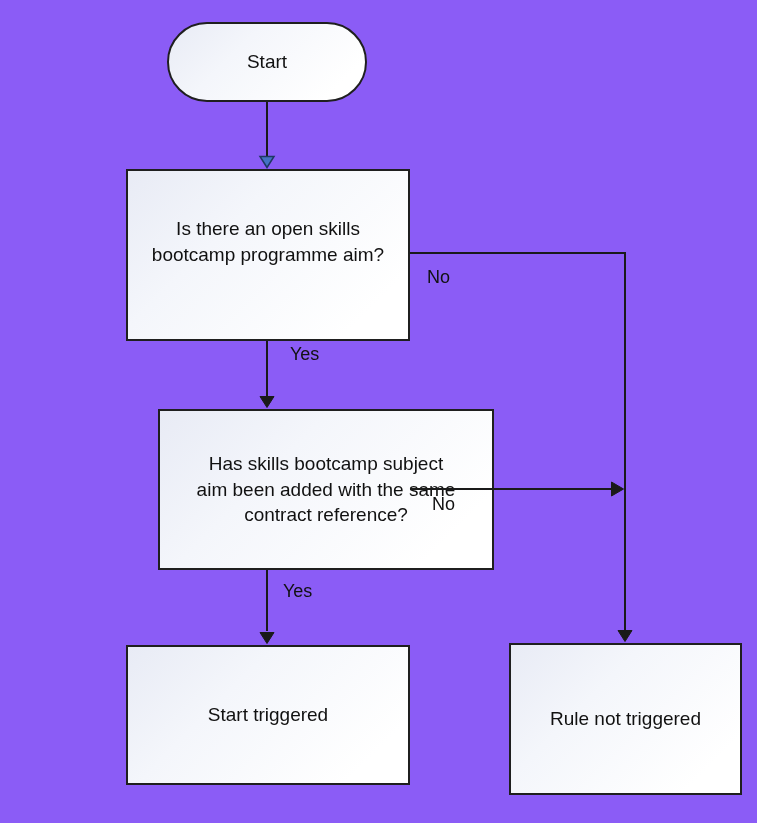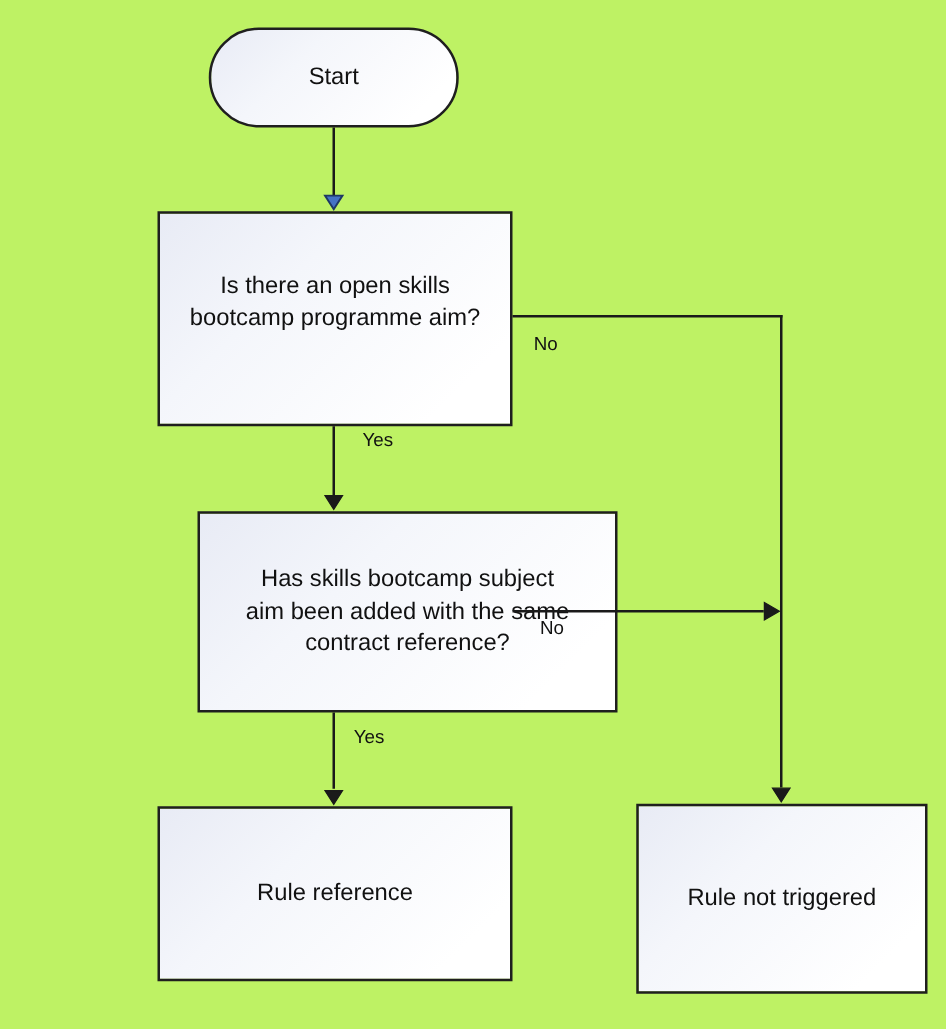--- a/index.html
+++ b/index.html
@@ -14,21 +14,21 @@
   * { box-sizing: border-box; margin: 0; padding: 0; }
   html, body { background: #ffffff; }
   body {
     font-family: "Liberation Sans", "DejaVu Sans", sans-serif;
     color: var(--text);
   }
   .canvas {
     position: relative;
     width: 757px;
     height: 823px;
-    background: #bef264;
+    background: #8b5cf6;
     overflow: hidden;
   }
   .node {
     position: absolute;
     border: 2px solid var(--border);
     background: linear-gradient(135deg, var(--fill-start) 0%, #f4f6fb 35%, var(--fill-end) 85%);
     display: flex;
     align-items: center;
     justify-content: center;
     text-align: center;
@@ -39,21 +39,21 @@
   .oval { border-radius: 999px; }
   .line {
     position: absolute;
     background: var(--line);
   }
   .arrowhead { position: absolute; }
   .arrowhead polygon.black { fill: var(--line); stroke: var(--line); stroke-width: 1; }
   .arrowhead polygon.blue { fill: var(--accent); stroke: var(--accent-edge); stroke-width: 1.5; }
   .edge-label {
     position: absolute;
-    font-size: 15px;
+    font-size: 18px;
     line-height: 1.2;
     color: var(--text);
     background: transparent;
   }
   .pad-up { padding-bottom: 26px; justify-content: center; }
 </style>
 </head>
 <body>
 
 <div class="canvas">
@@ -67,21 +67,21 @@
 bootcamp programme aim?</span>
   </div>
 
   <div class="node" style="left:128px; top:409px; width:336px; height:161px;margin-left:30px;">
     <span>Has skills bootcamp subject
 aim been added with the same
 contract reference?</span>
   </div>
 
   <div class="node" style="left:126px; top:645px; width:284px; height:140px;">
-    <span>Rule reference</span>
+    <span>Start triggered</span>
   </div>
 
   <div class="node" style="left:509px; top:643px; width:233px; height:152px;">
     <span>Rule not triggered</span>
   </div>
 
   <div class="line" style="left:266px; top:102px; width:2px; height:56px;"></div>
   <svg class="arrowhead" style="left:258px; top:155px;" width="18" height="14" viewBox="0 0 18 14">
     <polygon class="blue" points="2,1.5 16,1.5 9,12.5"></polygon>
   </svg>

